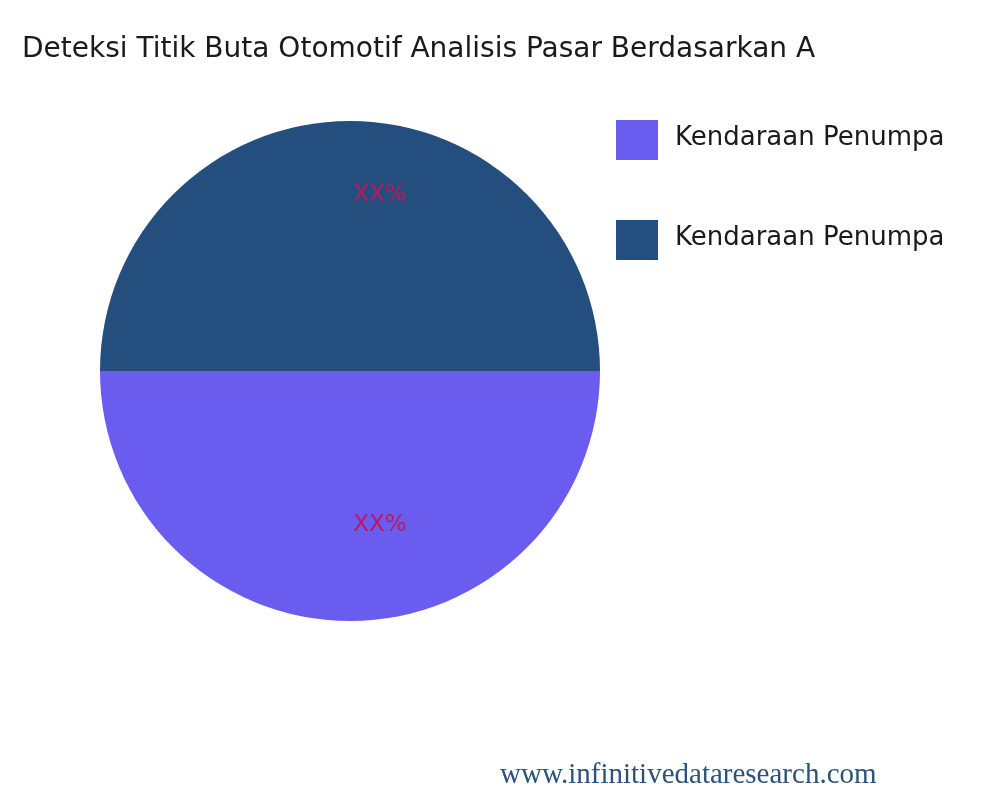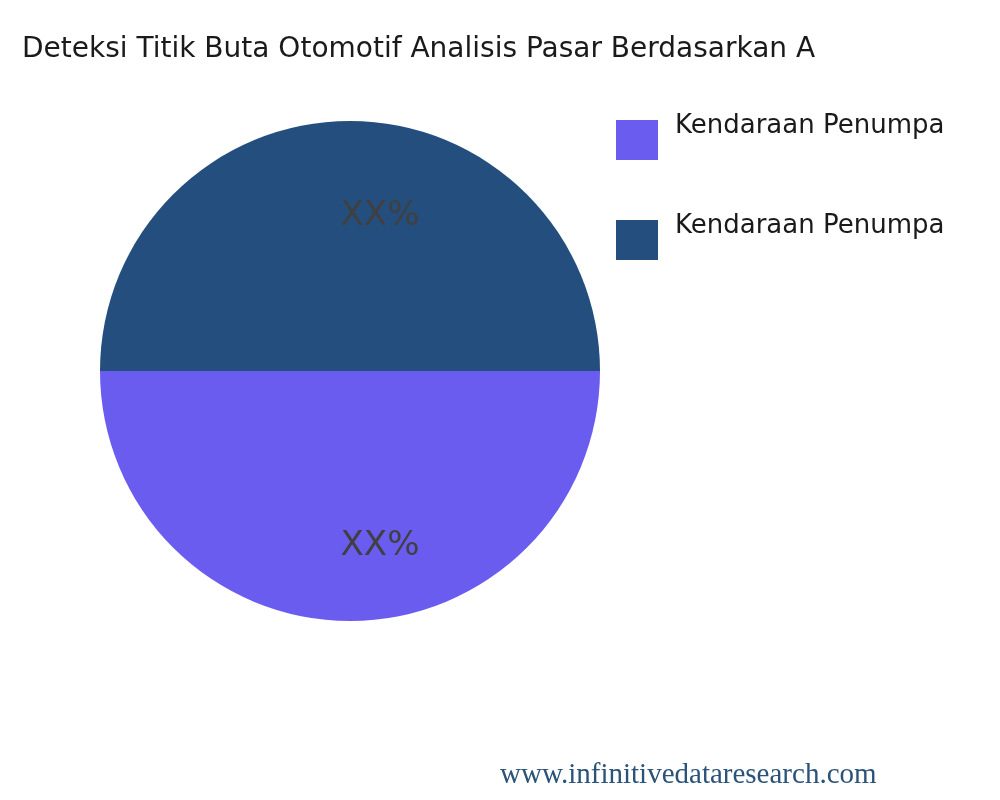--- a/index.html
+++ b/index.html
@@ -49,26 +49,25 @@
   }
   #pie-svg {
     display: block;
     width: 500px;
     height: 500px;
   }
 
   .slice-label {
     position: absolute;
     transform: translate(-50%, -50%);
-    font-size: 34px;
+    font-size: 23px;
     line-height: 28px;
-    color: #404040;
+    color: #be185d;
     white-space: nowrap;
     pointer-events: none;
-    margin-top: 20px;
   }
   #slice-label-0 { left: 380px; top: 523px; }   
   #slice-label-1 { left: 380px; top: 193px; }   
 
   
   #legend {
     position: absolute;
     left: 616px;
     top: 120px;
     width: 420px;
@@ -81,21 +80,21 @@
   .legend-swatch {
     position: absolute;
     left: 0;
     top: 0;
     width: 42px;
     height: 40px;
   }
   .legend-text {
     position: absolute;
     left: 59px;
-    top: 4px;
+    top: 16px;
     transform: translateY(-50%);
     font-size: 26px;
     line-height: 32px;
     color: #1a1a1a;
     white-space: nowrap;
   }
 
   
   #footer-url {
     position: absolute;

